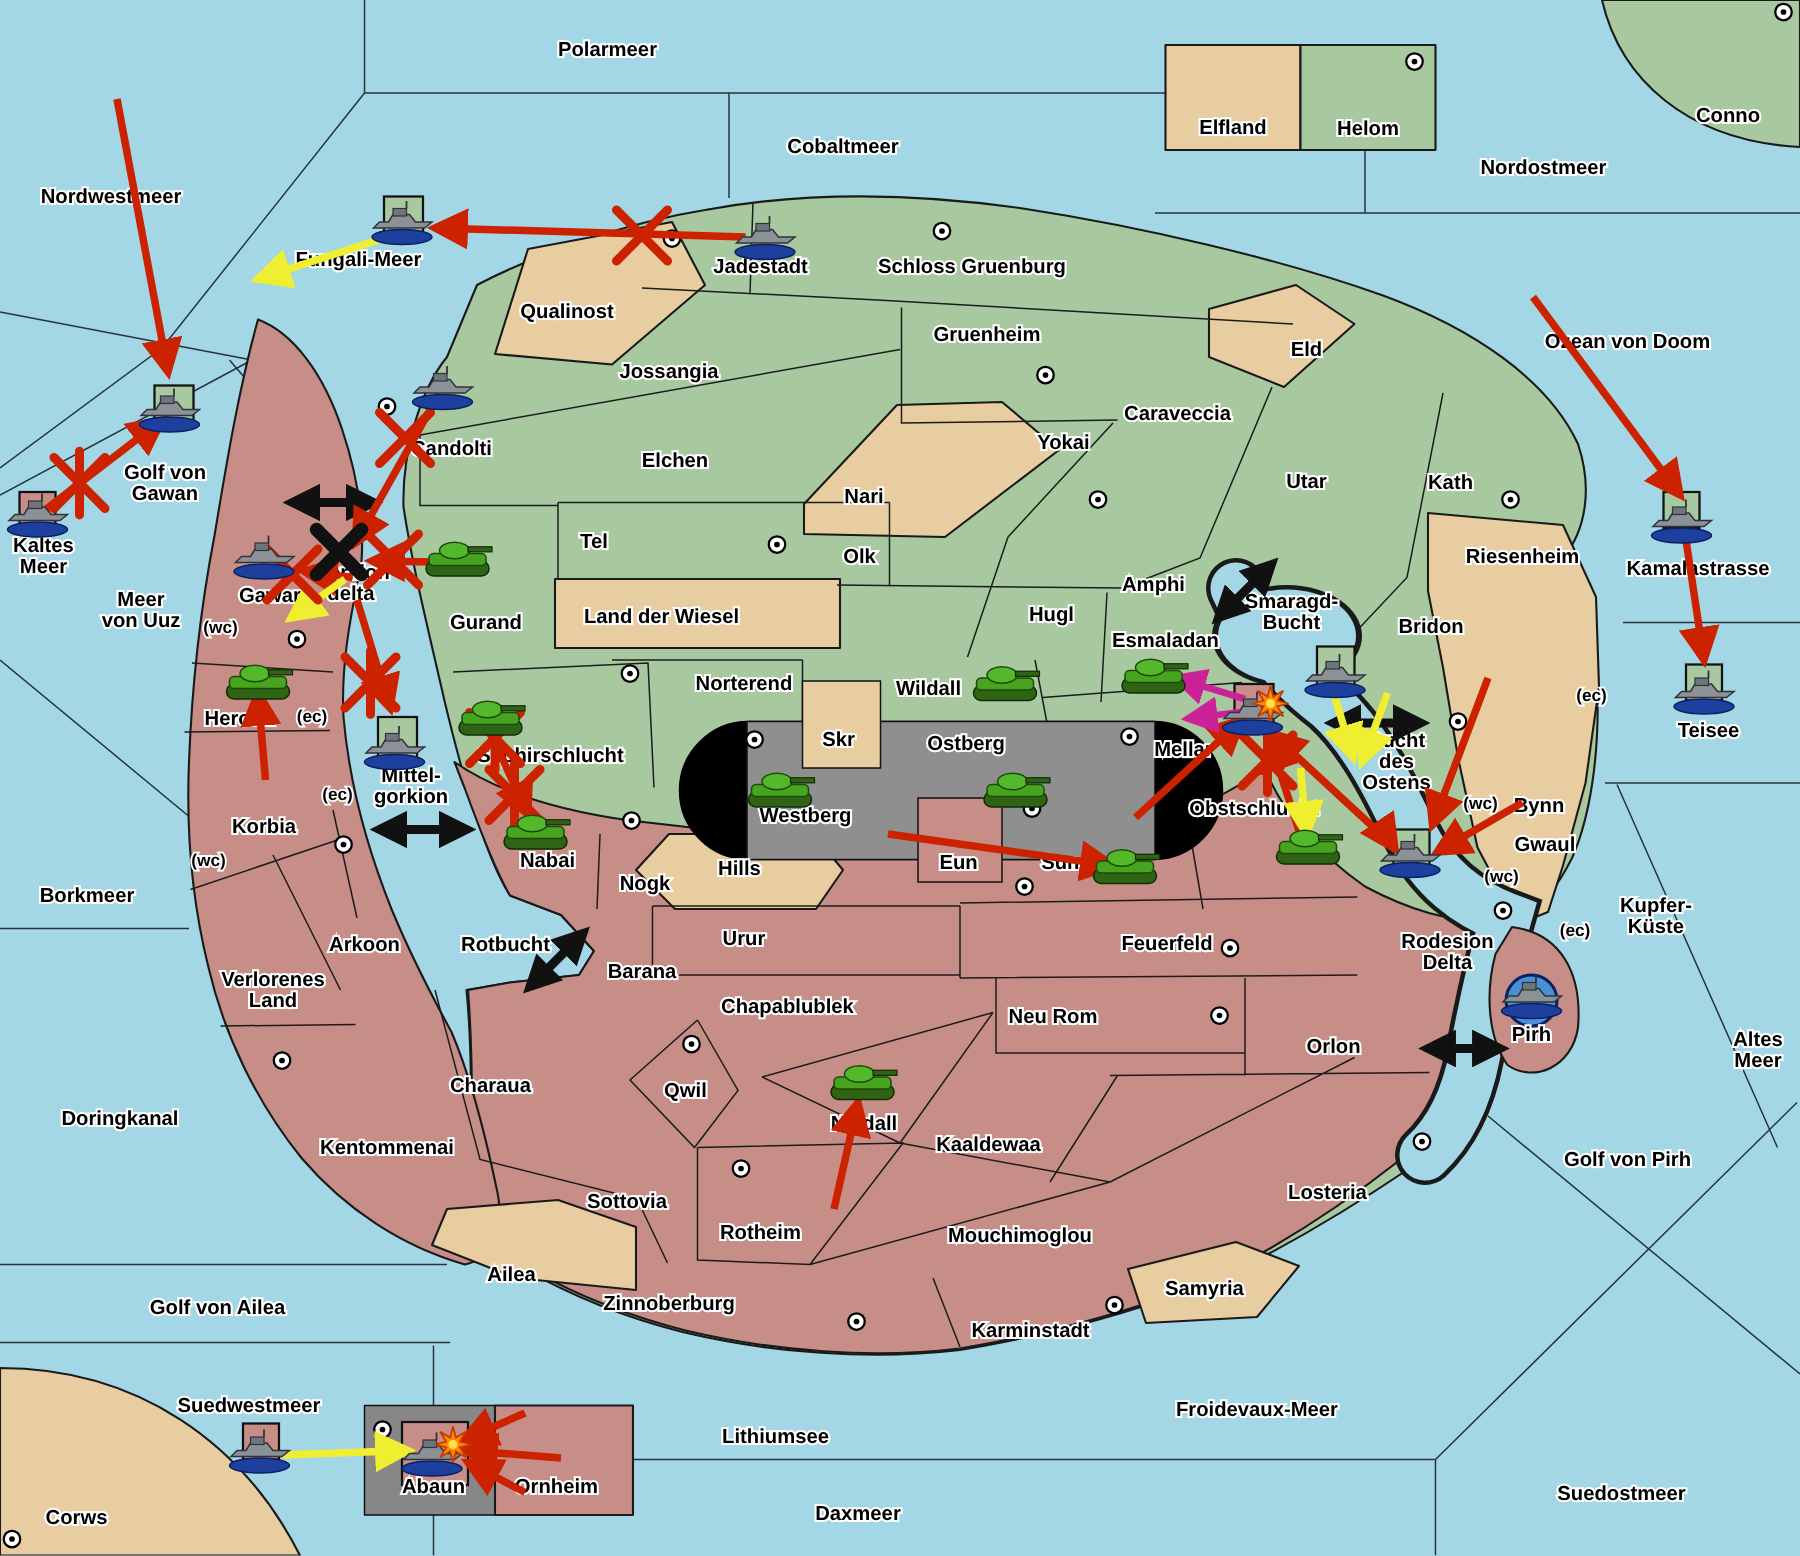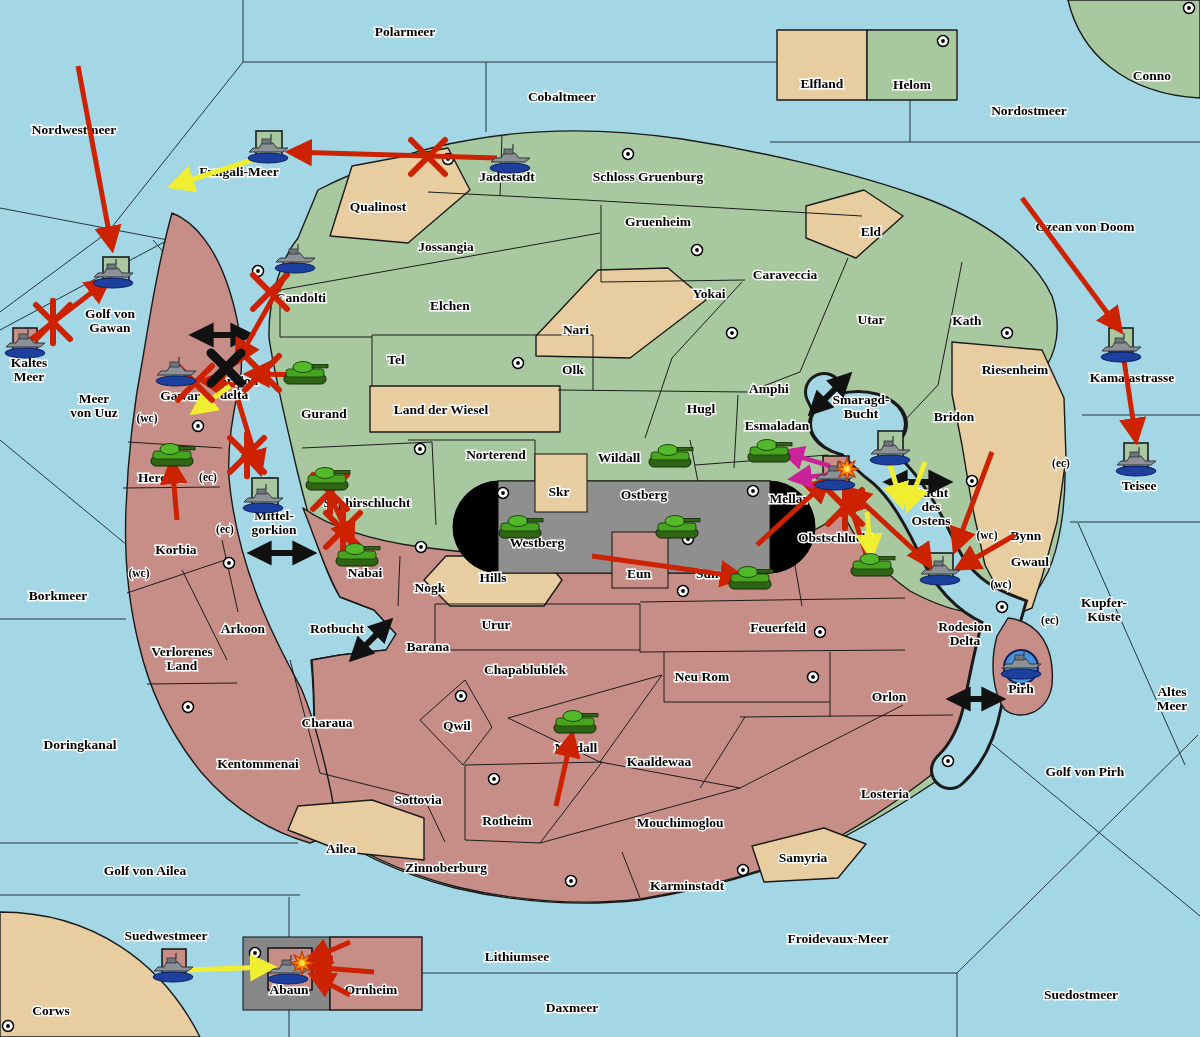--- a/index.html
+++ b/index.html
@@ -1,17 +1,17 @@
 <!DOCTYPE html>
 <html><head>
 <meta charset="utf-8">
 <style>
   html,body{margin:0;padding:0;background:#a3d7e6;}
   #stage{position:relative;width:1200px;height:1037px;overflow:hidden;
-         font-family:Liberation Serif, serif;}
+         font-family:Liberation Sans, sans-serif;}
   svg{display:block}
   .sea{fill:#a3d7e6}
   .green{fill:#a8c8a0}
   .tan{fill:#e8cda0}
   .pink{fill:#c68e87}
   .coast{stroke:#1a1a1a;stroke-width:1.4;stroke-linejoin:round}
   .sline{stroke:#26343a;stroke-width:1;fill:none}
   .bline{stroke:#1c1c1c;stroke-width:1;fill:none}
   text.lbl{font-size:13.5px;font-weight:bold;fill:#000;stroke:#fff;stroke-width:2.8;
            paint-order:stroke;text-anchor:middle;dominant-baseline:middle;}

